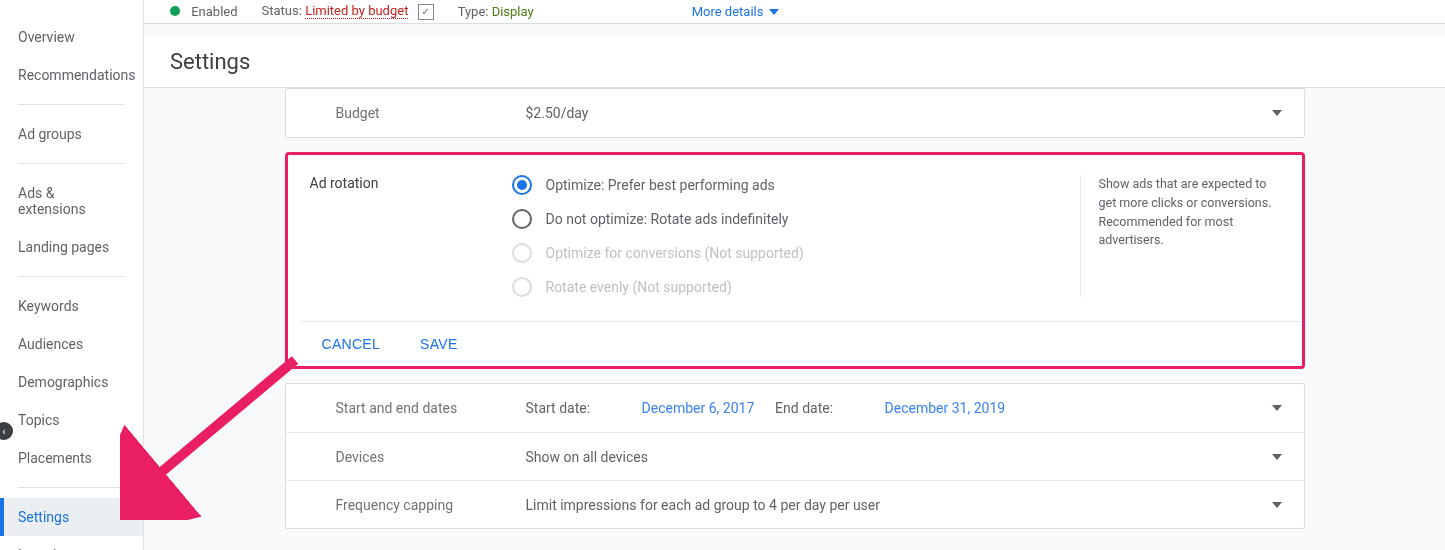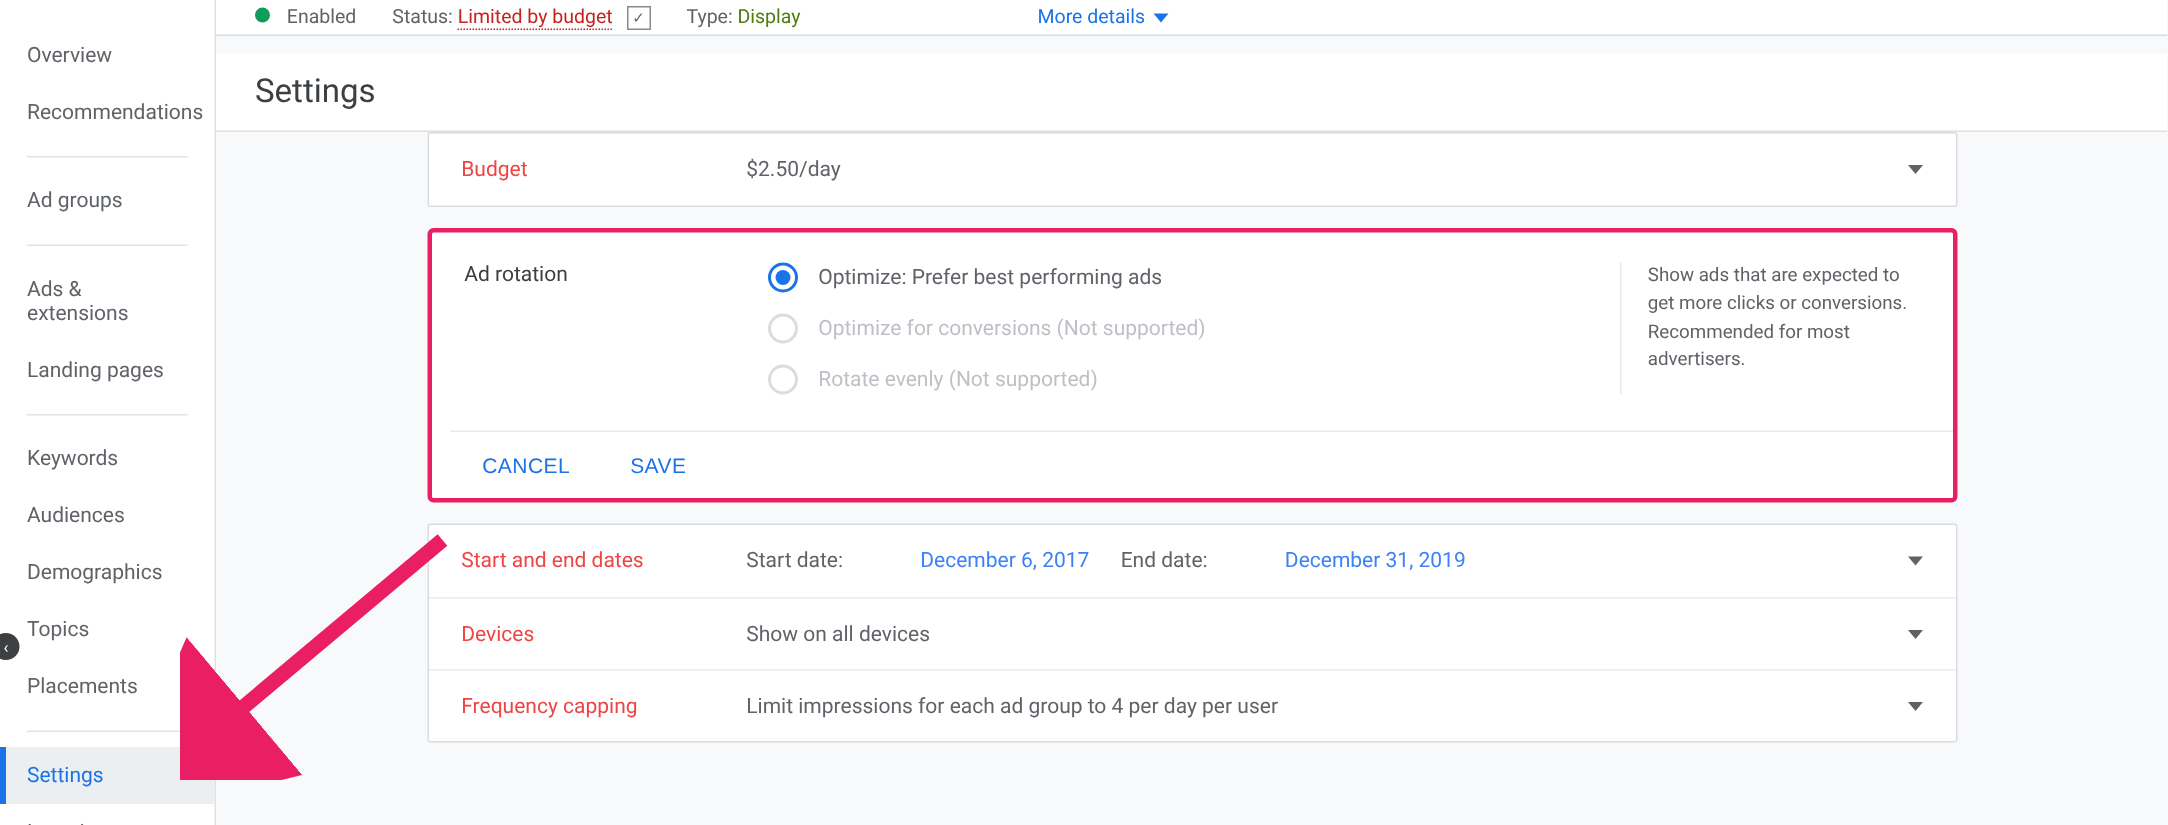--- a/index.html
+++ b/index.html
@@ -118,21 +118,21 @@
   }
   .row {
     display:flex;
     align-items:center;
     min-height:48px;
     padding: 0 22px;
     border-top:1px solid #e8eaed;
     position:relative;
   }
   .row:first-child { border-top:none; }
-  .row .title { width:190px; color:#ef4444; }
+  .row .title { width:190px; color:#737373;margin-left:28px; }
   .row .val   { color:#5f6368; flex:1; }
   .row .caret {
     width:0;height:0;
     border-left:5px solid transparent;
     border-right:5px solid transparent;
     border-top:6px solid #5f6368;
     position:absolute; right:22px;
   }
 
   
@@ -253,20 +253,24 @@
 
     <div class="ad-rotation">
       <div class="ad-body">
         <div class="ad-title">Ad rotation</div>
 
         <div class="ad-options">
           <label class="opt">
             <span class="radio checked"></span>
             <span>Optimize: Prefer best performing ads</span>
           </label>
+          <label class="opt">
+            <span class="radio"></span>
+            <span>Do not optimize: Rotate ads indefinitely</span>
+          </label>
           <label class="opt disabled">
             <span class="radio disabled"></span>
             <span>Optimize for conversions (Not supported)</span>
           </label>
           <label class="opt disabled">
             <span class="radio disabled"></span>
             <span>Rotate evenly (Not supported)</span>
           </label>
         </div>
 

